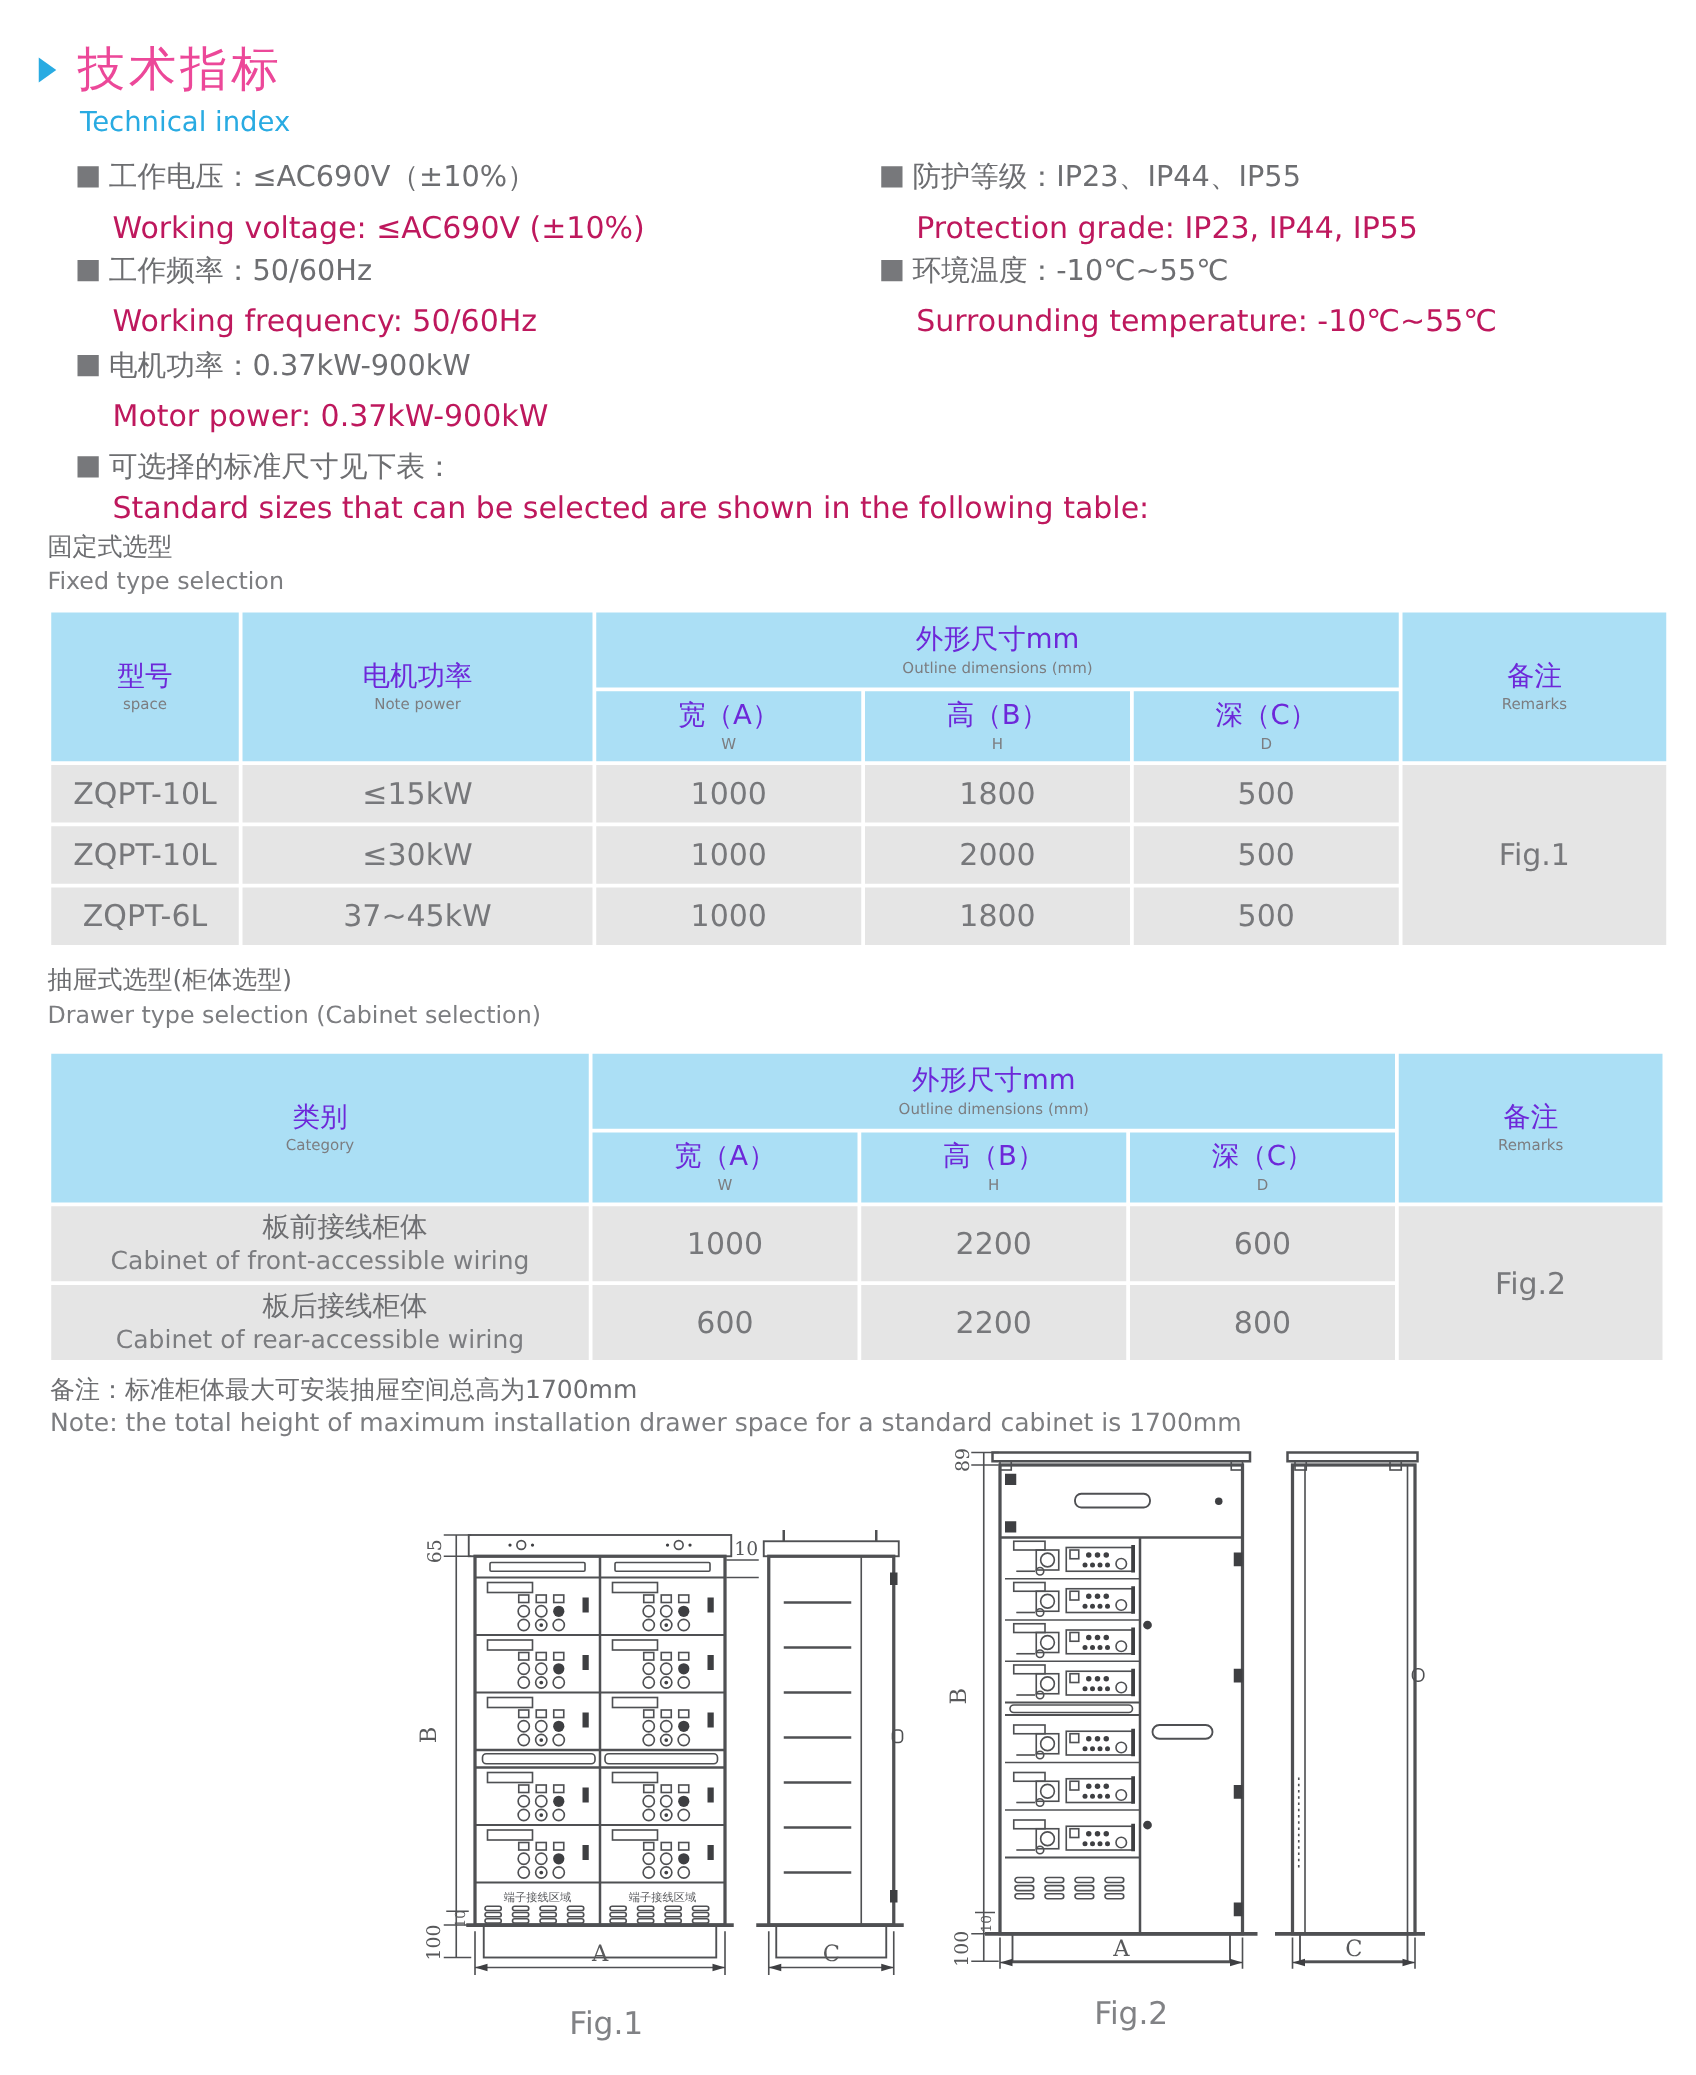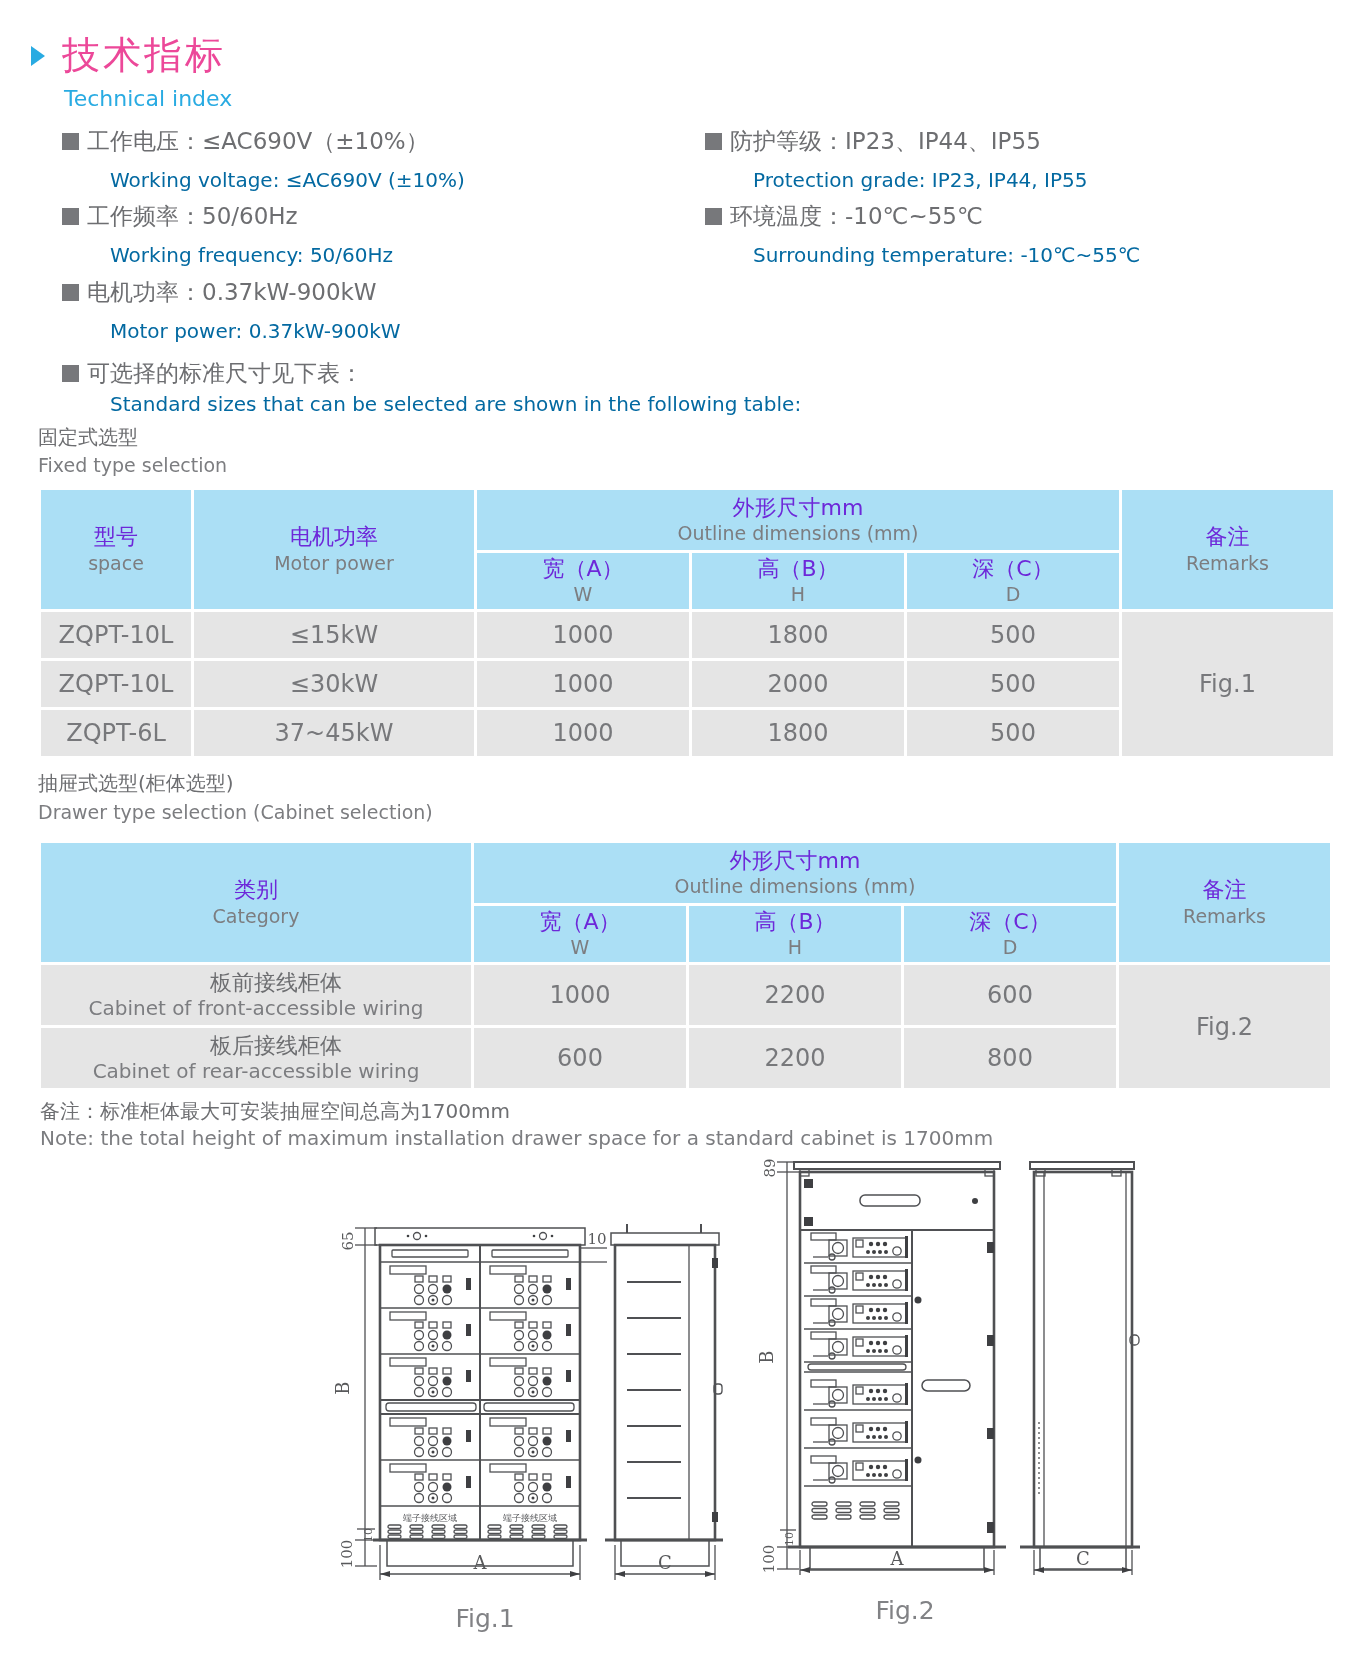--- a/index.html
+++ b/index.html
@@ -10,42 +10,42 @@
   .abs{position:absolute;}
   
   .title-arrow{
     width:0;height:0;border-left:14px solid #29abe2;
     border-top:10px solid transparent;border-bottom:10px solid transparent;
   }
   .title-zh{font-size:38px;color:#ec4899;letter-spacing:3px;}
   .title-en{font-size:22px;color:#29abe2;}
   
   .spec-zh{font-size:23px;color:#6d6e71;white-space:nowrap;}
-  .spec-en{font-size:20px;color:#0369a1;white-space:nowrap;margin-left:20px;}
+  .spec-en{font-size:24px;color:#be185d;white-space:nowrap;}
   .bullet{
     display:inline-block;width:17px;height:17px;background:#77787b;
     margin-right:8px;vertical-align:-1px;
   }
   
   .sec-zh{font-size:20px;color:#6d6e71;}
   .sec-en{font-size:19px;color:#7c7d80;}
   
   table.spec-table{
     border-collapse:separate;border-spacing:3px;table-layout:fixed;
     background:#ffffff;
   }
   table.spec-table th{
     background:#abdff5;font-weight:normal;padding:0;text-align:center;vertical-align:middle;
   }
   table.spec-table td{
     background:#e5e5e5;padding:0;text-align:center;vertical-align:middle;
     font-size:24px;color:#77787b;
   }
   .th-zh{font-size:22px;color:#6d28d9;line-height:1.3;}
-  .th-en{font-size:19px;color:#7c7d80;line-height:1.25;}
+  .th-en{font-size:12px;color:#7c7d80;line-height:1.25;}
   .td-zh{font-size:22px;color:#6d6e71;line-height:1.25;padding-left:40px;}
   .td-en{font-size:20px;color:#7c7d80;line-height:1.25;}
   .t1 thead tr.h1 th{height:60px;}
   .t1 thead tr.h2 th{height:56px;}
   .t1 tbody tr{height:46px;}
   .t2 thead tr.h1 th{height:60px;}
   .t2 thead tr.h2 th{height:56px;}
   .t2 tbody tr{height:60px;}
   .remarks-cell{font-size:24px;color:#77787b;}
   
@@ -102,21 +102,21 @@
       <col style="width:211px">
     </colgroup>
   <thead>
     <tr class="h1">
       <th rowspan="2">
         <div class="th-zh">型号</div>
         <div class="th-en">space</div>
       </th>
       <th rowspan="2">
         <div class="th-zh">电机功率</div>
-        <div class="th-en">Motor power</div>
+        <div class="th-en">Note power</div>
       </th>
       <th colspan="3">
         <div class="th-zh">外形尺寸mm</div>
         <div class="th-en">Outline dimensions (mm)</div>
       </th>
       <th rowspan="2">
         <div class="th-zh">备注</div>
         <div class="th-en">Remarks</div>
       </th>
     </tr>

